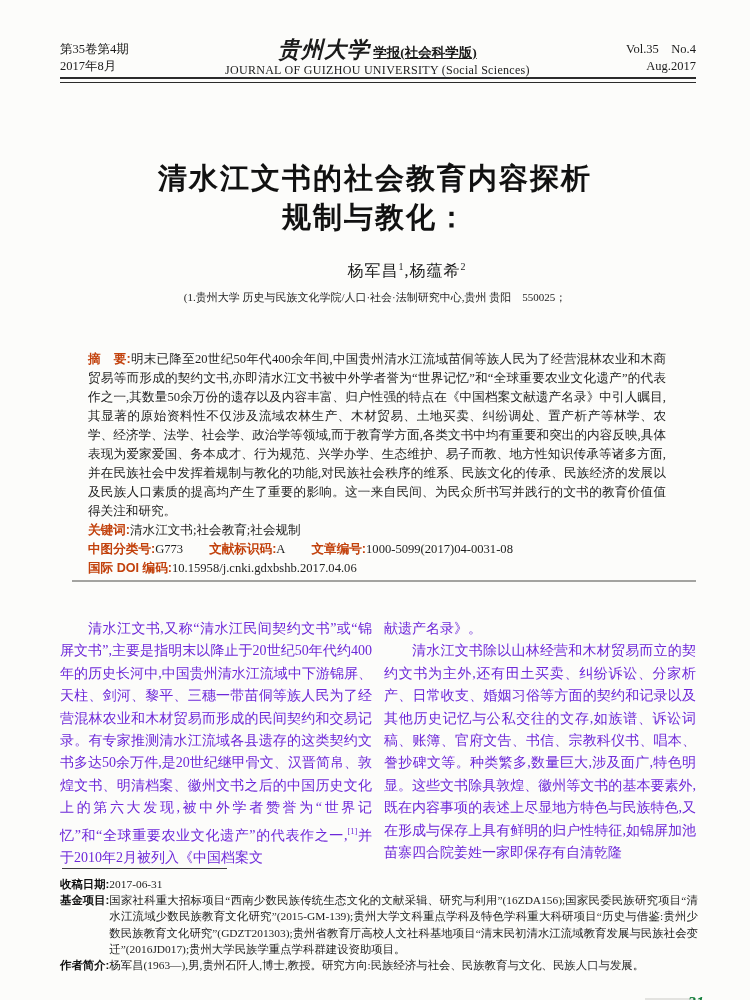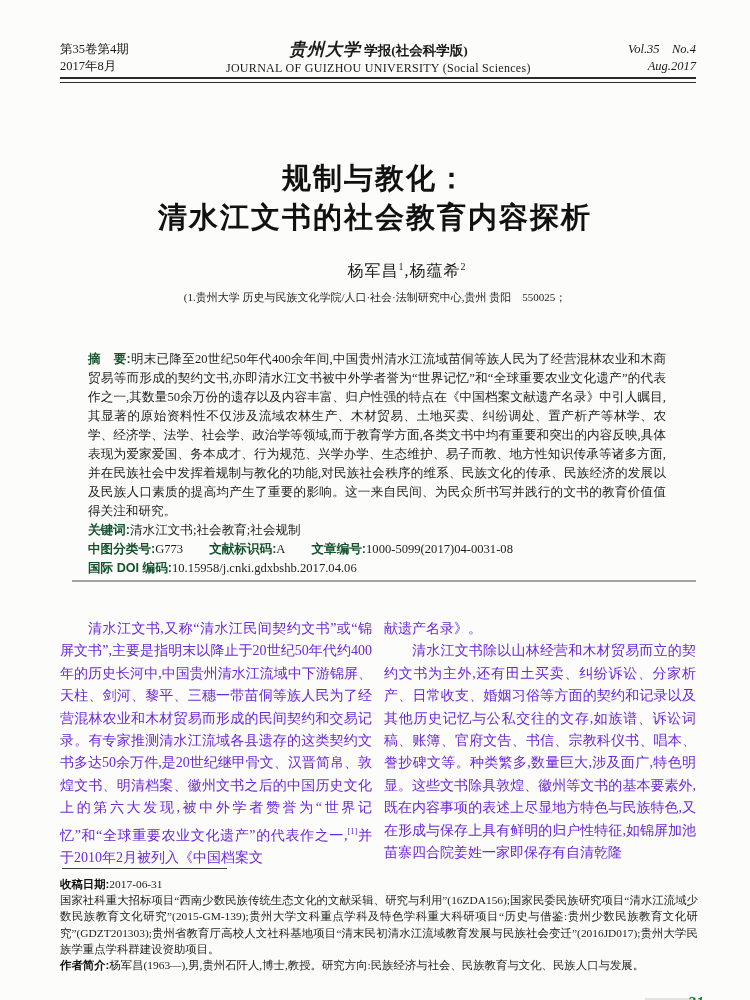--- a/index.html
+++ b/index.html
@@ -5,42 +5,42 @@
   html,body{margin:0;padding:0;}
   body{width:750px;height:1000px;background:#fcfcfa;overflow:hidden;}
   .page{position:relative;width:750px;height:1000px;background:#fcfcfa;
         font-family:"Liberation Serif","DejaVu Serif",serif;color:#1b1b1b;margin-top:32px;}
 
   
   .header{position:absolute;top:9px;left:60px;width:636px;display:flex;
           justify-content:space-between;align-items:flex-start;font-size:12.5px;line-height:17px;}
   .hdr-left{white-space:nowrap;}
   .hdr-center{text-align:center;flex:1;}
-  .hdr-right{text-align:right;white-space:nowrap;font-style:italic;}
-  .journal-logo{font-style:italic;font-weight:bold;font-size:17px;letter-spacing:1px;}
-  .journal-zh{font-weight:bold;font-size:13.5px;}
+  .hdr-right{text-align:right;white-space:nowrap;}
+  .journal-logo{font-style:italic;font-weight:bold;font-size:22px;letter-spacing:1px;}
+  .journal-zh{font-weight:bold;font-size:13.5px;text-decoration:underline;}
   .journal-en{font-size:12px;letter-spacing:0.3px;}
   .rule-double{position:absolute;top:45px;left:60px;width:636px;height:3px;
                border-top:2px solid #2b2b2b;border-bottom:1.5px solid #2b2b2b;}
 
   
   .title{position:absolute;top:127px;left:0;width:750px;text-align:center;
          font-family:"Liberation Sans","DejaVu Sans",sans-serif;font-weight:bold;
          font-size:29px;line-height:39px;letter-spacing:2px;color:#111;}
   .authors{position:absolute;top:229px;left:0;width:750px;text-align:center;
            font-size:16px;letter-spacing:1px;padding-left:32px;}
   .authors sup{font-size:10px;}
   .affil{position:absolute;top:256px;left:0;width:750px;text-align:center;
          font-size:11px;line-height:19px;color:#222;}
 
   
   .abstract{position:absolute;top:318px;left:88px;width:578px;font-size:12.6px;
             line-height:19px;text-align:justify;color:#1d1d1d;}
   .abstract p{margin:0;}
-  .lbl{font-family:"Liberation Sans","DejaVu Sans",sans-serif;font-weight:bold;color:#14532d;}
+  .lbl{font-family:"Liberation Sans","DejaVu Sans",sans-serif;font-weight:bold;color:#c2410c;}
   .meta-line{margin-top:2px;}
   .meta-gap{display:inline-block;width:26px;}
 
   .rule-gray{position:absolute;top:548px;left:72px;width:624px;height:2px;background:#a3a3a0;}
 
   
   .columns{position:absolute;top:586px;left:60px;width:636px;display:flex;gap:12px;
            font-size:14px;line-height:22.4px;text-align:justify;color:#6d28d9;}
   .col{width:312px;}
   .col p{margin:0;}
@@ -81,22 +81,22 @@
       <div class="journal-en">JOURNAL OF GUIZHOU UNIVERSITY (Social Sciences)</div>
     </div>
     <div class="hdr-right">
       <div>Vol.35　No.4</div>
       <div>Aug.2017</div>
     </div>
   </div>
   <div class="rule-double"></div>
 
   <div class="title">
+    <div>清水江文书的社会教育内容探析</div>
     <div>规制与教化：</div>
-    <div>清水江文书的社会教育内容探析</div>
   </div>
 
   <div class="authors">
     <span>杨军昌</span><sup>1</sup><span>,</span><span>杨蕴希</span><sup>2</sup>
   </div>
 
   <div class="affil">
     <div>(1.贵州大学 历史与民族文化学院/人口·社会·法制研究中心,贵州 贵阳　550025；</div>
   </div>
 
@@ -119,20 +119,21 @@
     </div>
   </div>
 
   <div class="footnote-rule"></div>
   <div class="footnotes">
     <div class="fn-row">
       <span class="fn-label">收稿日期:</span>
       <span>2017-06-31</span>
     </div>
     <div class="fn-row">
+      <span class="fn-label">基金项目:</span>
       <div class="fn-text">国家社科重大招标项目“西南少数民族传统生态文化的文献采辑、研究与利用”(16ZDA156);国家民委民族研究项目“清水江流域少数民族教育文化研究”(2015-GM-139);贵州大学文科重点学科及特色学科重大科研项目“历史与借鉴:贵州少数民族教育文化研究”(GDZT201303);贵州省教育厅高校人文社科基地项目“清末民初清水江流域教育发展与民族社会变迁”(2016JD017);贵州大学民族学重点学科群建设资助项目。</div>
     </div>
     <div class="fn-row">
       <span class="fn-label">作者简介:</span>
       <div class="fn-text">
         <div>杨军昌(1963—),男,贵州石阡人,博士,教授。研究方向:民族经济与社会、民族教育与文化、民族人口与发展。</div>
       </div>
     </div>
   </div>
 

